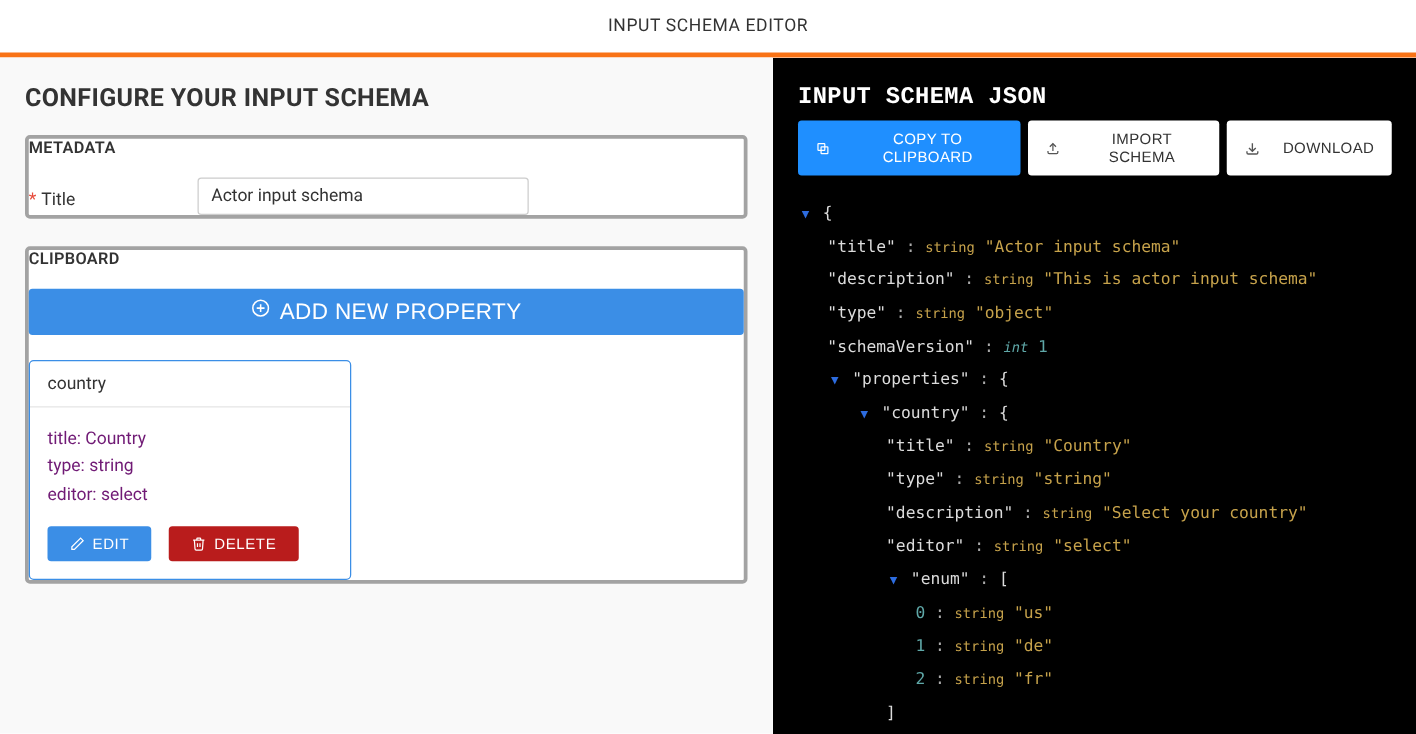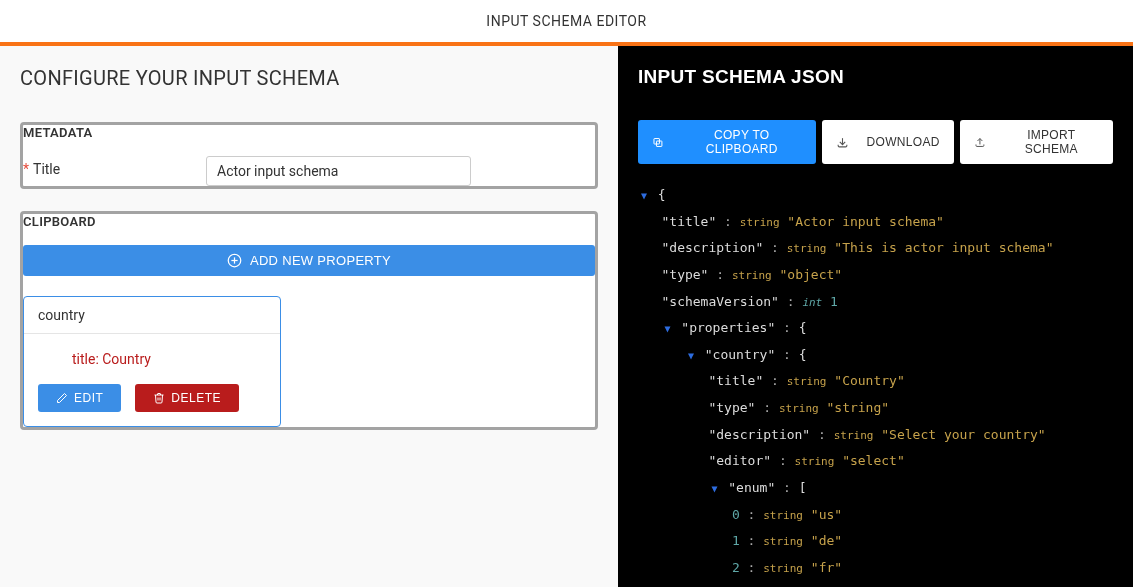--- a/index.html
+++ b/index.html
@@ -1,40 +1,40 @@
 <!DOCTYPE html>
 <html><head>
 <meta charset="utf-8">
 <style>
 * { box-sizing: border-box; margin: 0; padding: 0; }
 body { font-family: -apple-system, BlinkMacSystemFont, "Segoe UI", Roboto, sans-serif; width: 1133px; height: 587px; overflow: hidden; background: #fff; }
 .top-bar { height: 46px; border-bottom: 4px solid #f97316; display: flex; align-items: center; justify-content: center; font-size: 14px; letter-spacing: 0.5px; color: #333; }
 .main { display: flex; height: calc(587px - 46px); }
 .left { width: 618px; padding: 20px; background: #f9f9f9; overflow-y: auto; }
 .right { flex: 1; background: #000; color: #fff; padding: 20px; overflow-y: auto; font-family: "Menlo","Consolas",monospace; font-size: 13px; }
-.left h2 { font-size: 20px; font-weight: 400; color: #333; margin-bottom: 32px; letter-spacing: 0.3px; }
+.left h2 { font-size: 20px; font-weight: 700; color: #333; margin-bottom: 18px; letter-spacing: 0.3px; }
 .card { background: #fff; border: 3px solid #a3a3a3; border-radius: 4px; margin-bottom: 22px; }
 .section-label { font-size: 13px; font-weight: 600; color: #333; margin-bottom: 16px; letter-spacing: 0.3px; }
-.form-row { display: flex; align-items: flex-start; margin-bottom: 14px; gap: 48px; }
+.form-row { display: flex; align-items: center; margin-bottom: 14px; }
 .form-row:last-child { margin-bottom: 0; }
 .form-label { width: 135px; font-size: 14px; color: #333; padding-top: 5px; }
 .req { color: #e74c3c; margin-right: 4px; }
 .form-input { flex: 0 0 265px; }
 input[type="text"], textarea { width: 100%; border: 1px solid #ccc; border-radius: 3px; padding: 6px 10px; font-size: 14px; font-family: inherit; color: #333; }
 textarea { height: 54px; resize: both; }
-.btn-add { width: 100%; background: #3b8ee6; color: #fff; border: none; border-radius: 3px; padding: 8px; font-size: 13px; font-weight: 500; letter-spacing: 0.3px; cursor: pointer; display: flex; justify-content: center; gap: 8px; margin-bottom: 20px; }
+.btn-add { width: 100%; background: #3b8ee6; color: #fff; border: none; border-radius: 3px; padding: 8px; font-size: 18px; font-weight: 500; letter-spacing: 0.3px; cursor: pointer; display: flex; justify-content: center; gap: 8px; margin-bottom: 20px; }
 .prop-card { border: 1px solid #3b8ee6; border-radius: 4px; width: 258px; overflow: hidden; }
 .prop-header { padding: 10px 14px; border-bottom: 1px solid #e5e5e5; font-size: 14px; color: #333; }
 .prop-body { padding: 14px; }
-.prop-line { font-size: 14px; color: #b91c1c; line-height: 1.6; margin-left: 34px; }
+.prop-line { font-size: 14px; color: #701a75; line-height: 1.6; }
 .prop-actions { display: flex; gap: 14px; margin-top: 14px; }
 .btn-sm { border: none; border-radius: 3px; padding: 7px 18px; font-size: 12px; font-weight: 500; letter-spacing: 0.5px; cursor: pointer; display: inline-flex; align-items: center; gap: 6px; color: #fff; }
 .btn-edit { background: #3b8ee6; }
 .btn-delete { background: #b91c1c; }
-.right h2 { font-family: Liberation Sans, sans-serif; font-size: 19px; font-weight: 600; margin-bottom: 32px; letter-spacing: 0.3px; }
+.right h2 { font-family: Liberation Mono, monospace; font-size: 19px; font-weight: 600; margin-bottom: 8px; letter-spacing: 0.3px; }
 .right-actions { display: flex; gap: 6px; margin-bottom: 18px; font-family: -apple-system, BlinkMacSystemFont, sans-serif; }
 .btn-act { border-radius: 3px; padding: 8px 14px; font-size: 12px; font-weight: 500; letter-spacing: 0.3px; cursor: pointer; display: inline-flex; align-items: center; gap: 18px; border: none; }
 .btn-primary { background: #1f8fff; color: #fff; }
 .btn-secondary { background: #fff; color: #333; }
 .json-tree { line-height: 2.05; }
 .json-line { white-space: pre; }
 .tw { color: #2d6cdf; display: inline-block; width: 12px; text-align: center; font-size: 10px; }
 .key { color: #dcdcdc; }
 .colon { color: #aaa; }
 .typ { color: #c6a24b; font-size: 11px; }
@@ -71,20 +71,22 @@
             <line x1="12" y1="7" x2="12" y2="17"></line>
             <line x1="7" y1="12" x2="17" y2="12"></line>
           </svg>
         <span>ADD NEW PROPERTY</span>
       </button>
 
       <div class="prop-card">
         <div class="prop-header">country</div>
         <div class="prop-body">
           <div class="prop-line">title: Country</div>
+          <div class="prop-line">type: string</div>
+          <div class="prop-line">editor: select</div>
           <div class="prop-actions">
             <button class="btn-sm btn-edit">
               <svg width="12" height="12" viewBox="0 0 24 24" fill="none" stroke="white" stroke-width="2">
                   <path d="M17 3l4 4L7 21H3v-4L17 3z"></path>
                 </svg>
               <span>EDIT</span>
             </button>
             <button class="btn-sm btn-delete">
               <svg width="12" height="12" viewBox="0 0 24 24" fill="none" stroke="white" stroke-width="2">
                   <polyline points="3 6 5 6 21 6"></polyline>
@@ -106,32 +108,32 @@
       <button class="btn-act btn-primary">
         <svg width="13" height="13" viewBox="0 0 24 24" fill="none" stroke="white" stroke-width="2">
             <rect x="9" y="9" width="11" height="11" rx="1"></rect>
             <rect x="4" y="4" width="11" height="11" rx="1"></rect>
           </svg>
         <span>COPY TO CLIPBOARD</span>
       </button>
       <button class="btn-act btn-secondary">
         <svg width="13" height="13" viewBox="0 0 24 24" fill="none" stroke="#555" stroke-width="2">
             <path d="M4 16v2a2 2 0 0 0 2 2h12a2 2 0 0 0 2-2v-2"></path>
+            <polyline points="7 9 12 4 17 9"></polyline>
+            <line x1="12" y1="4" x2="12" y2="16"></line>
+          </svg>
+        <span>IMPORT SCHEMA</span>
+      </button>
+      <button class="btn-act btn-secondary">
+        <svg width="13" height="13" viewBox="0 0 24 24" fill="none" stroke="#555" stroke-width="2">
+            <path d="M4 16v2a2 2 0 0 0 2 2h12a2 2 0 0 0 2-2v-2"></path>
             <polyline points="7 11 12 16 17 11"></polyline>
             <line x1="12" y1="4" x2="12" y2="16"></line>
           </svg>
         <span>DOWNLOAD</span>
-      </button>
-      <button class="btn-act btn-secondary">
-        <svg width="13" height="13" viewBox="0 0 24 24" fill="none" stroke="#555" stroke-width="2">
-            <path d="M4 16v2a2 2 0 0 0 2 2h12a2 2 0 0 0 2-2v-2"></path>
-            <polyline points="7 9 12 4 17 9"></polyline>
-            <line x1="12" y1="4" x2="12" y2="16"></line>
-          </svg>
-        <span>IMPORT SCHEMA</span>
       </button>
     </div>
 
     <div class="json-tree">
 <div class="json-line"><span class="tw">▼</span> <span class="brace">{</span></div>
 <div class="json-line">   <span class="key">"title"</span> <span class="colon">:</span> <span class="typ">string</span> <span class="str">"<span>Actor input schema</span>"</span></div>
 <div class="json-line">   <span class="key">"description"</span> <span class="colon">:</span> <span class="typ">string</span> <span class="str">"<span>This is actor input schema</span>"</span></div>
 <div class="json-line">   <span class="key">"type"</span> <span class="colon">:</span> <span class="typ">string</span> <span class="str">"<span>object</span>"</span></div>
 <div class="json-line">   <span class="key">"schemaVersion"</span> <span class="colon">:</span> <span class="int-lbl">int</span> <span class="num">1</span></div>
 <div class="json-line">   <span class="tw">▼</span> <span class="key">"properties"</span> <span class="colon">:</span> <span class="brace">{</span></div>

